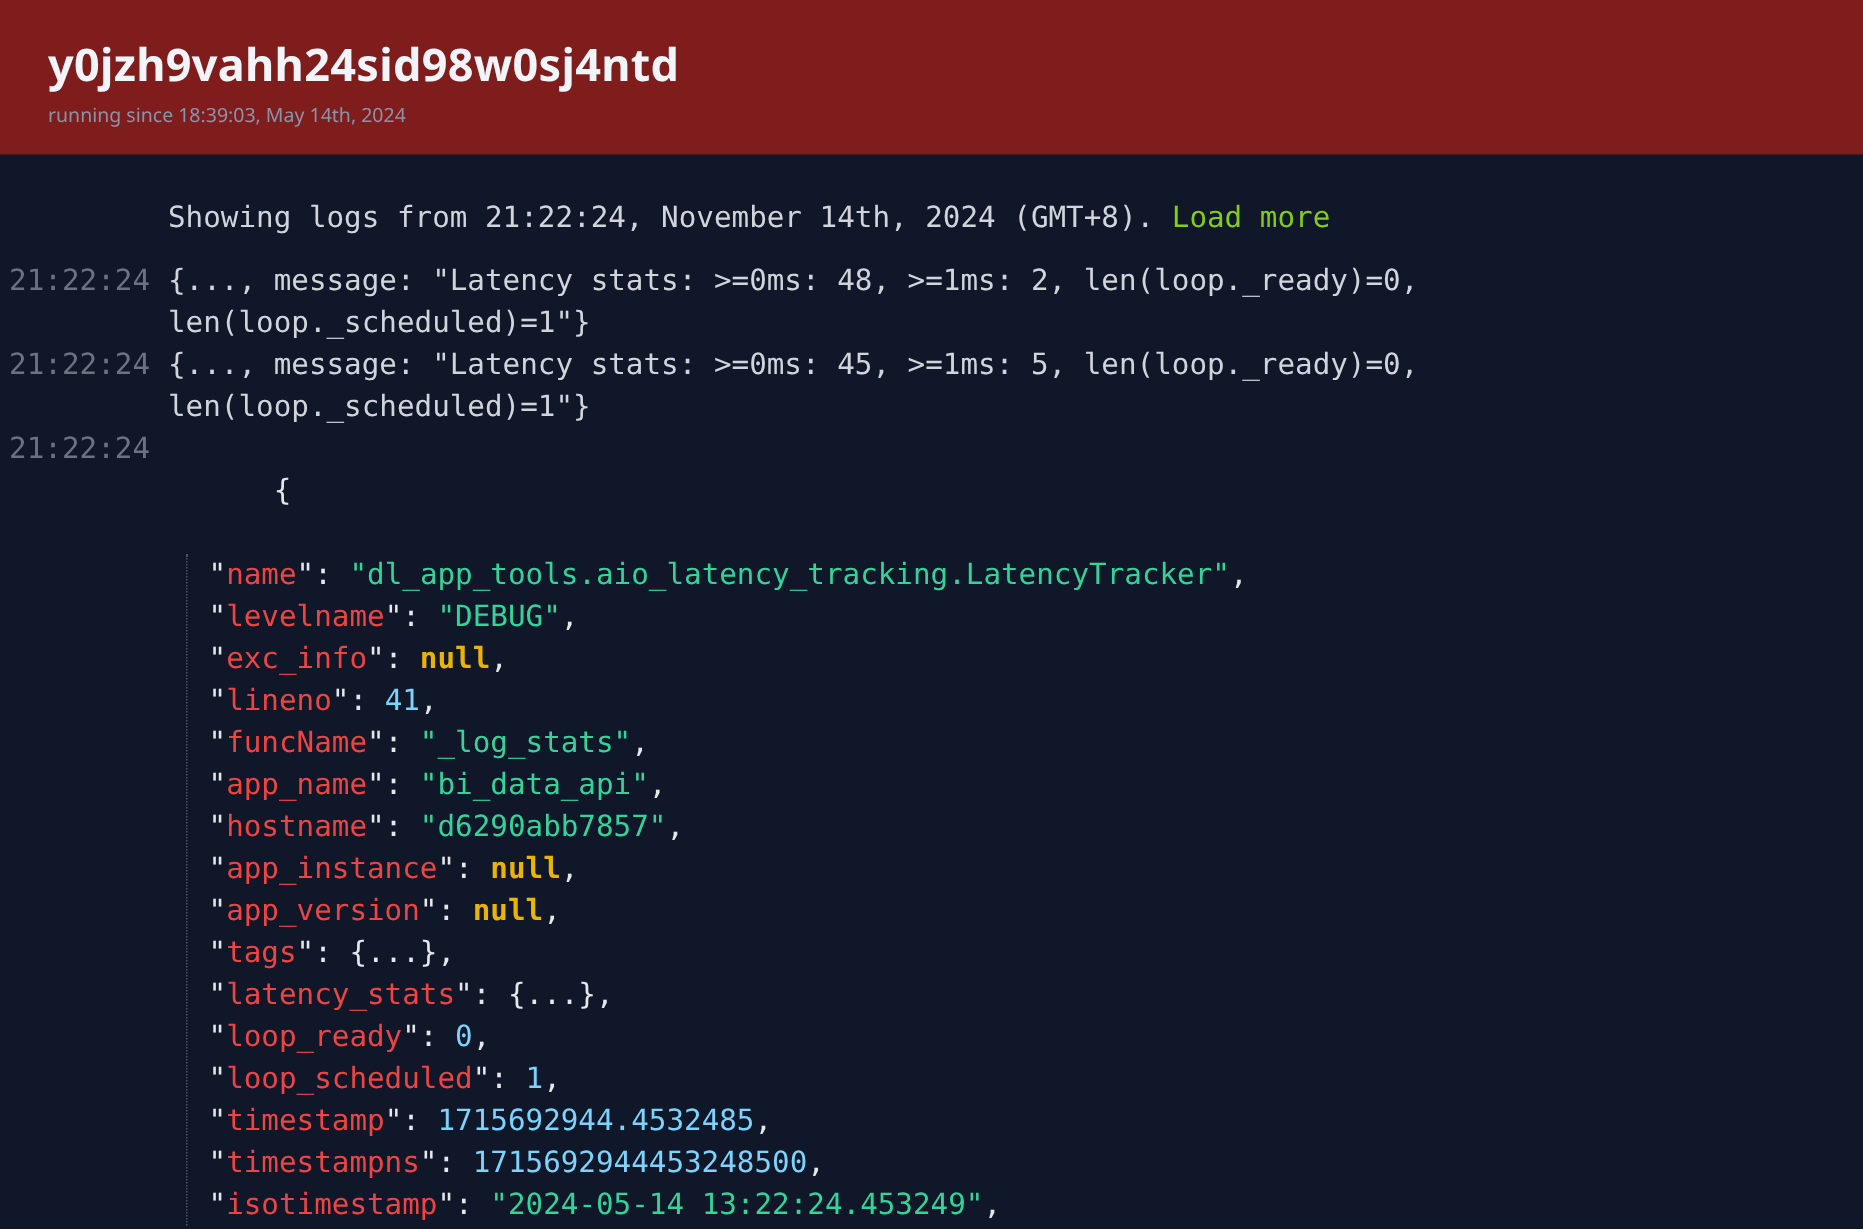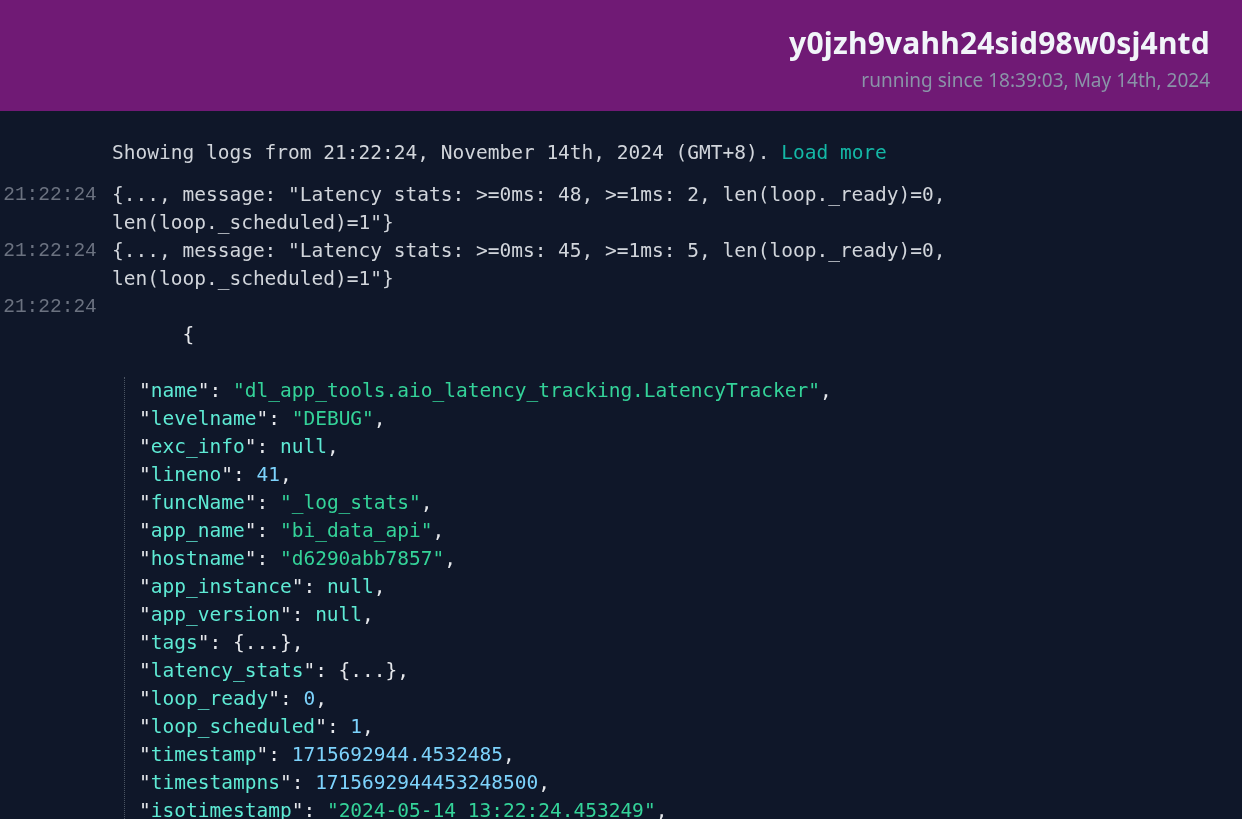--- a/index.html
+++ b/index.html
@@ -5,75 +5,73 @@
   * { margin: 0; padding: 0; box-sizing: border-box; }
   html, body {
     width: 1242px;
     height: 819px;
     background: #0f1729;
     font-family: ui-monospace, "SF Mono", "Menlo", "Consolas", monospace;
     color: #e5e7eb;
     overflow: hidden;
   }
   .header {
-    background: #701a75;
+    background: #7f1d1d;
     padding: 22px 32px 18px 32px;
-    text-align: right;
   }
   .title {
     font-family: system-ui, -apple-system, "Segoe UI", sans-serif;
     font-size: 30px;
     font-weight: 700;
     color: #f1f5f9;
     letter-spacing: 0.2px;
   }
   .subtitle {
     font-family: system-ui, -apple-system, "Segoe UI", sans-serif;
-    font-size: 19px;
+    font-size: 13px;
     color: #8a94a8;
     margin-top: 4px;
   }
   .log-area {
     padding-top: 28px;
     font-size: 19.5px;
     line-height: 28px;
   }
   .line {
     display: flex;
     align-items: flex-start;
   }
   .ts {
     width: 112px;
     flex-shrink: 0;
-    text-align: center;
+    text-align: right;
     padding-right: 12px;
     color: #6b7280;
-    font-family: Liberation Mono, monospace;
   }
   .content {
     flex: 1;
     color: #d1d5db;
     white-space: pre-wrap;
     word-break: break-word;
     padding-right: 14px;
   }
   .intro {
     margin-bottom: 14px;
   }
-  .link { color: #14b8a6; cursor: pointer; }
+  .link { color: #84cc16; cursor: pointer; }
   .json-fields {
     margin-left: 12px;
     padding-left: 14px;
     border-left: 1px dotted #4b5563;
     margin-top: 0;
   }
-  .json-key { color: #5eead4; }
+  .json-key { color: #ef4444; }
   .json-str { color: #34d399; }
   .json-num { color: #7dd3fc; }
-  .json-null { color: #5eead4; }
+  .json-null { color: #eab308; font-weight: bold; }
   .punct { color: #e5e7eb; }
 </style>
 </head>
 <body>
 
 <div class="header">
   <div class="title">y0jzh9vahh24sid98w0sj4ntd</div>
   <div class="subtitle">running since 18:39:03, May 14th, 2024</div>
 </div>
 

